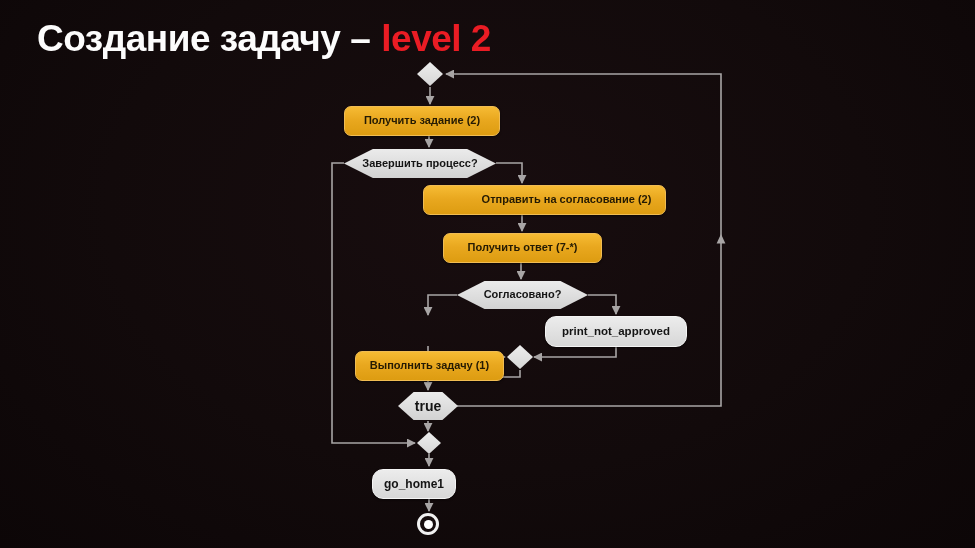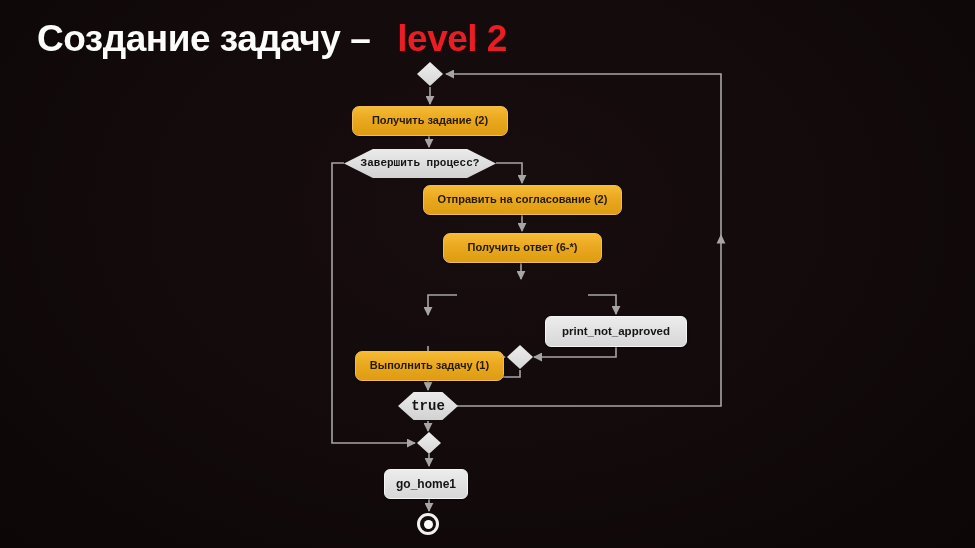--- a/index.html
+++ b/index.html
@@ -8,46 +8,45 @@
     width:975px;height:548px;
     overflow:hidden;
     background:radial-gradient(ellipse at 50% 38%, #180d0f 0%, #120a0b 55%, #0c0607 100%);
     font-family:"Liberation Sans","DejaVu Sans",sans-serif;
   }
   .title{
     position:absolute;left:37px;top:18px;
     font-size:37px;font-weight:600;letter-spacing:-0.5px;
     color:#fcfcfc;white-space:nowrap;
   }
-  .title .accent{color:#ea1c24;margin-left:27px;}
+  .title .accent{color:#ea1c24;margin-left:11px;}
   .connectors{position:absolute;left:0;top:0;pointer-events:none;}
 
   .node{
     position:absolute;display:flex;align-items:center;justify-content:center;
     font-size:11px;font-weight:700;text-align:center;line-height:1.05;
     white-space:nowrap;
   }
   .task{
     background:linear-gradient(180deg,#f6bb34 0%,#e9a81f 45%,#dd9c11 100%);
     border:1px solid #f0bc53;
     border-radius:7px;
     color:#241a03;
     box-shadow:0 1px 2px rgba(0,0,0,.55);
   }
   .gbox{
     background:linear-gradient(180deg,#ececec 0%,#d7d7d7 100%);
     border:1px solid #f4f4f4;
-    border-radius:6px;
+    border-radius:11px;
     color:#141414;
     box-shadow:0 1px 2px rgba(0,0,0,.5);
   }
   .ghex{
     background:linear-gradient(180deg,#ebebeb 0%,#d2d2d2 100%);
     color:#141414;
-    font-family:Liberation Mono, monospace;
   }
   .hex-wide{clip-path:polygon(0% 50%,19% 0%,81% 0%,100% 50%,81% 100%,19% 100%);}
   .hex-mid{clip-path:polygon(0% 50%,21% 0%,79% 0%,100% 50%,79% 100%,21% 100%);}
   .hex-small{clip-path:polygon(0% 50%,26% 0%,74% 0%,100% 50%,74% 100%,26% 100%);}
   .diamond{
     position:absolute;
     background:linear-gradient(180deg,#ededed,#d6d6d6);
     clip-path:polygon(50% 0%,100% 50%,50% 100%,0% 50%);
   }
   .end-ring{
@@ -88,50 +87,53 @@
       <path d="M429,454 V466" marker-end="url(#arr)"></path>
       <path d="M429,498 V511" marker-end="url(#arr)"></path>
     </g>
     <polygon points="721,234 716.6,243.5 725.4,243.5" fill="#a8a5a5"></polygon>
   </svg>
 
   <div class="diamond" style="left:417px;top:62px;width:26px;height:24px;"></div>
   <div class="diamond" style="left:507px;top:345px;width:26px;height:24px;"></div>
   <div class="diamond" style="left:417px;top:432px;width:24px;height:22px;"></div>
 
-  <div class="node task" style="left:352px;top:106px;width:154px;height:28px;">
+  <div class="node task" style="left:344px;top:106px;width:154px;height:28px;">
     <span>Получить задание (2)</span>
   </div>
 
   <div class="node ghex hex-wide" style="left:344px;top:149px;width:152px;height:29px;">
     <span>Завершить процесс?</span>
   </div>
 
-  <div class="node task" style="left:423px;top:185px;width:197px;height:28px;">
+  <div class="node task" style="left:423px;top:185px;width:197px;height:28px;padding-left:44px;">
     <span>Отправить на согласование (2)</span>
   </div>
 
   <div class="node task" style="left:443px;top:233px;width:157px;height:28px;">
-    <span>Получить ответ (6-*)</span>
+    <span>Получить ответ (7-*)</span>
   </div>
 
+  <div class="node ghex hex-mid" style="left:457px;top:281px;width:131px;height:28px;">
+    <span>Согласовано?</span>
+  </div>
 
   <div class="node task" style="left:355px;top:317px;width:147px;height:28px;margin-top:34px;">
     <span>Выполнить задачу (1)</span>
   </div>
 
   <div class="node gbox" style="left:545px;top:316px;width:140px;height:29px;font-size:11.5px;">
     <span>print_not_approved</span>
   </div>
 
   <div class="node ghex hex-small" style="left:398px;top:392px;width:60px;height:28px;font-size:14px;">
     <span>true</span>
   </div>
 
-  <div class="node gbox" style="left:384px;top:469px;width:82px;height:28px;font-size:12px;">
+  <div class="node gbox" style="left:372px;top:469px;width:82px;height:28px;font-size:12px;">
     <span>go_home1</span>
   </div>
 
   <div class="end-ring">
     <div class="dot"></div>
   </div>
 
 </div>
 
 </body></html>

